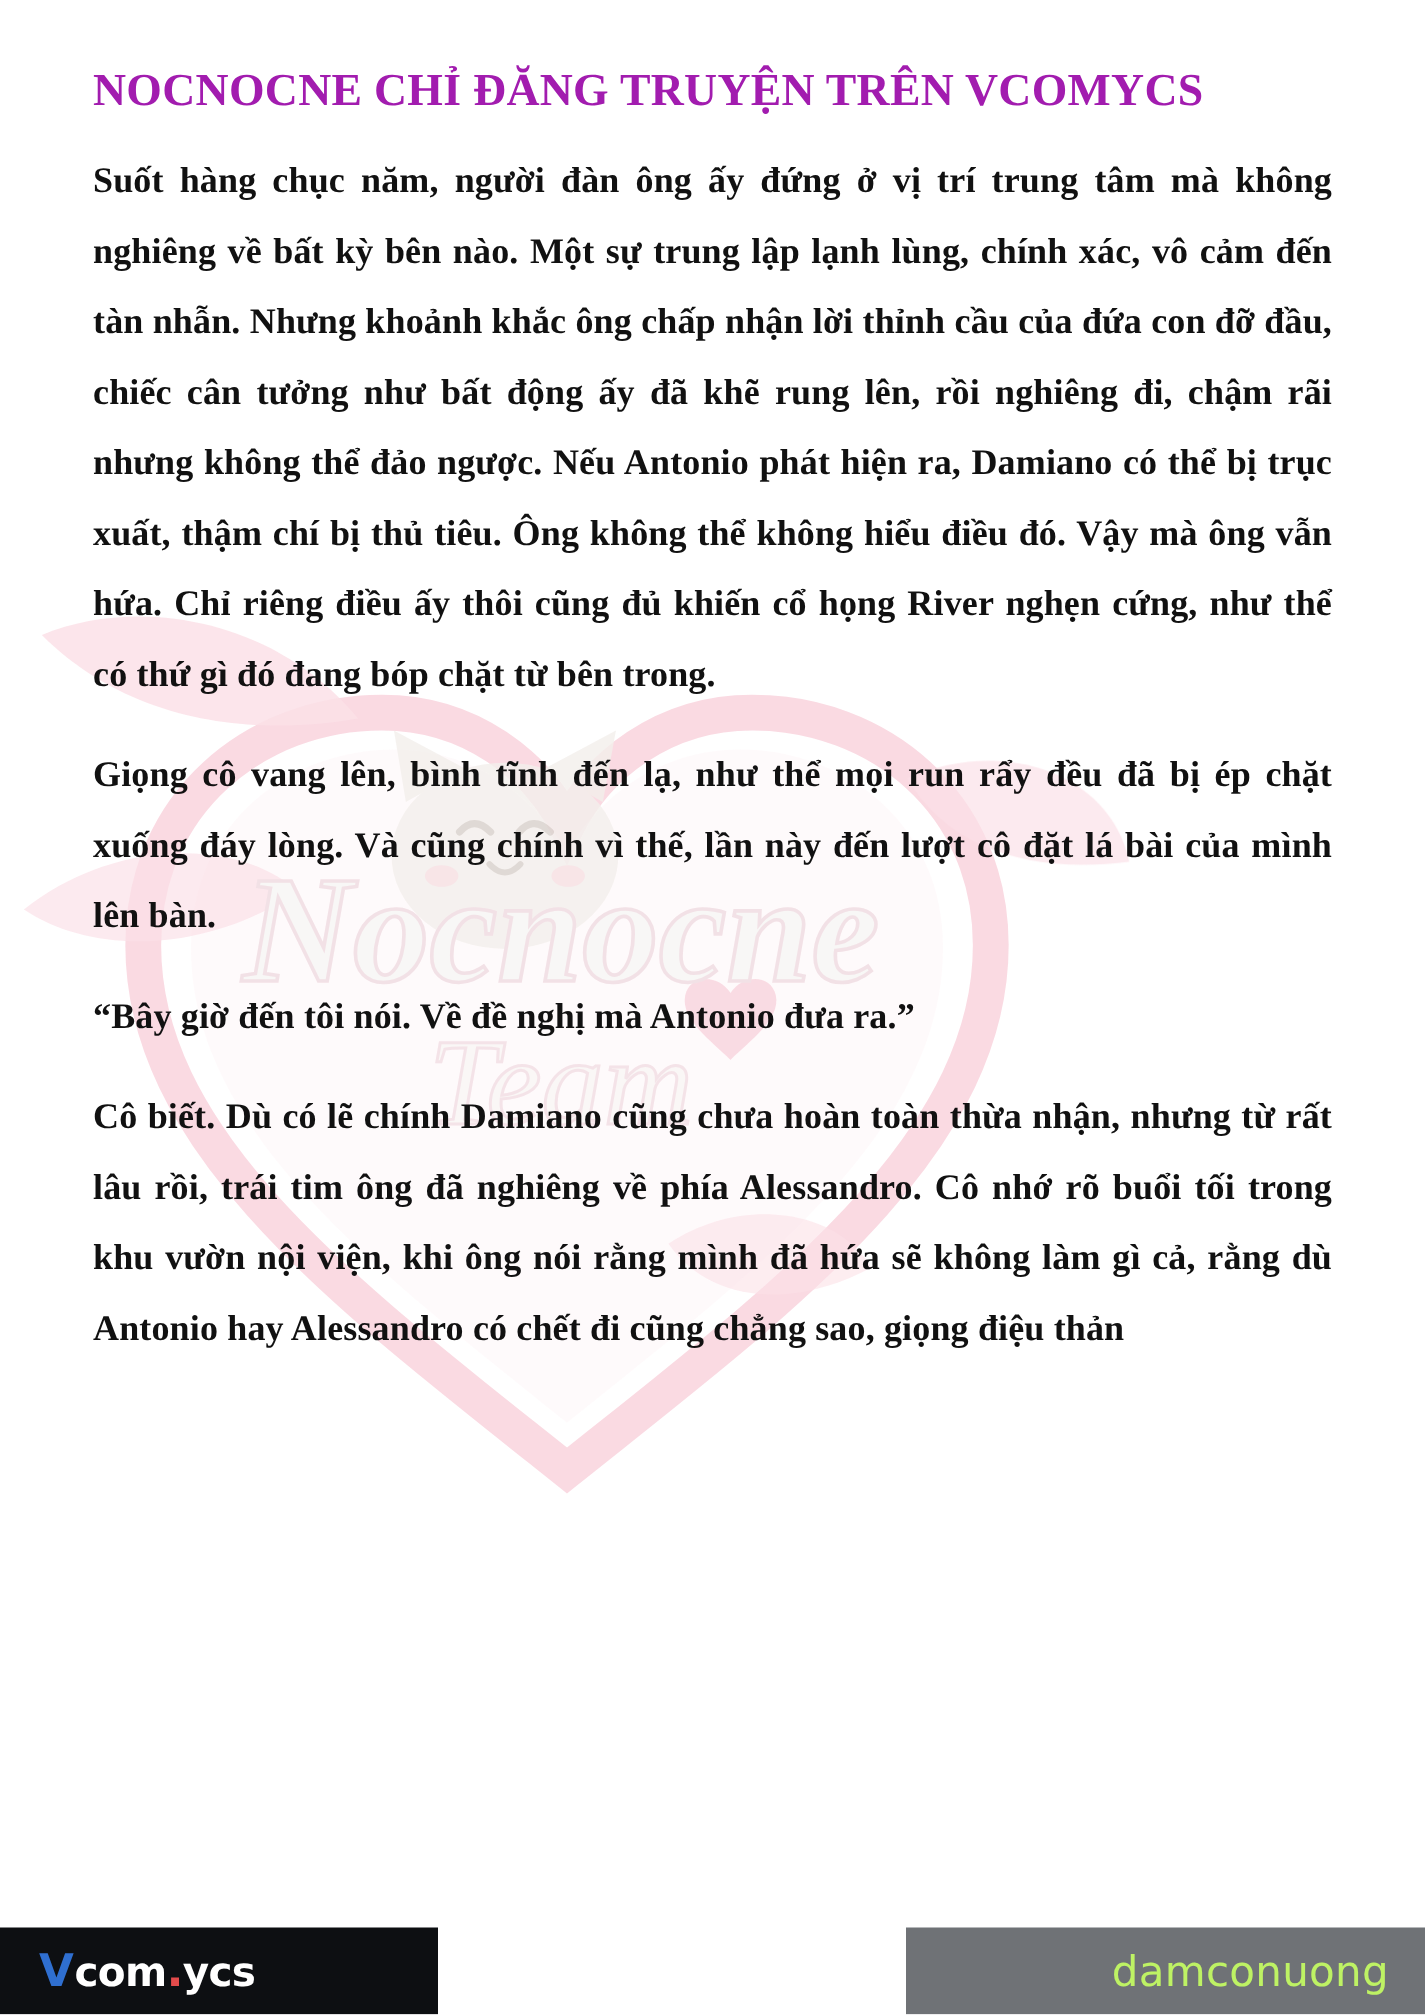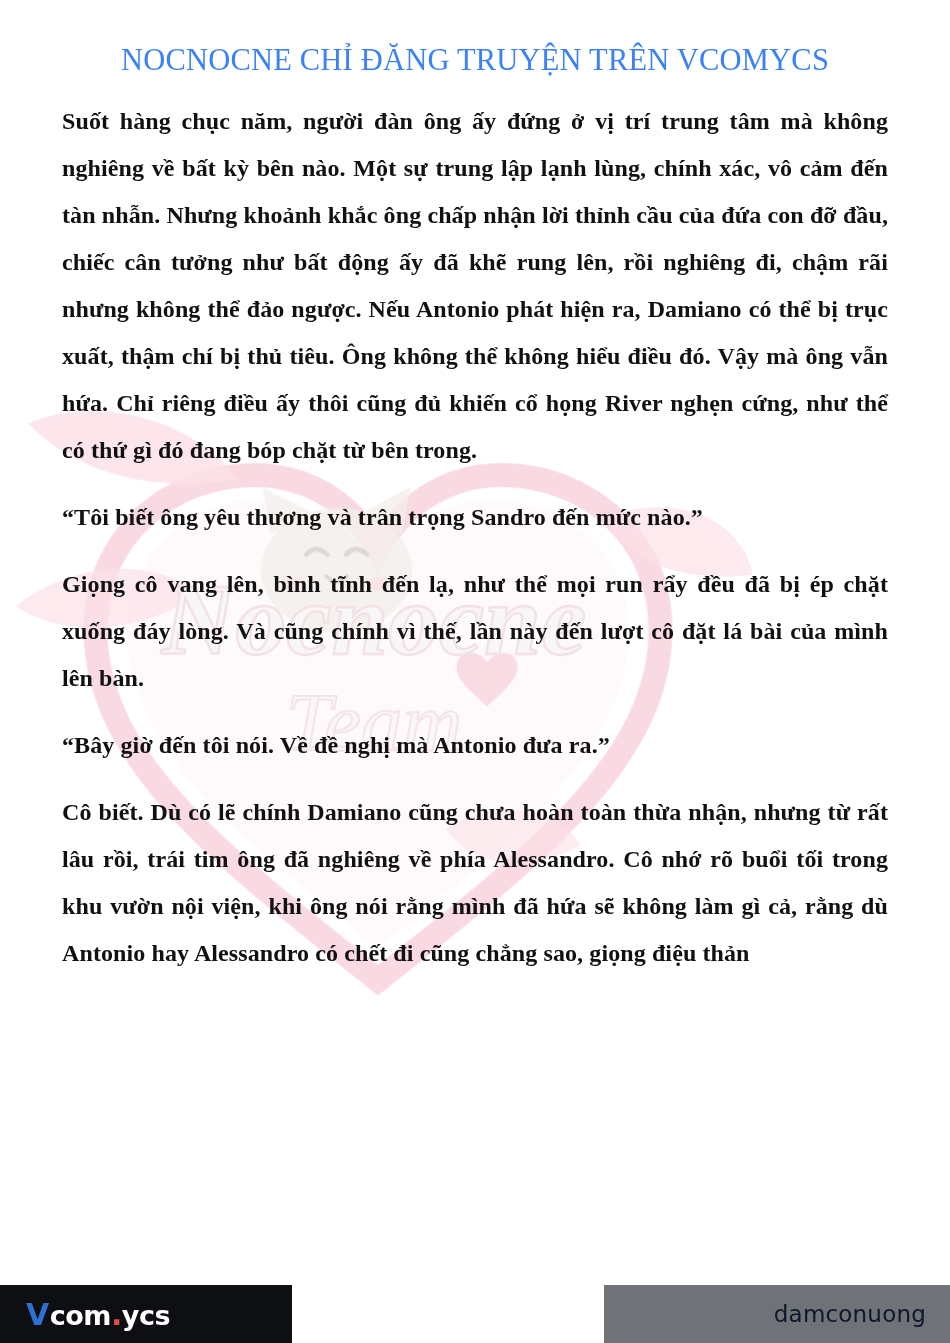--- a/index.html
+++ b/index.html
@@ -32,23 +32,23 @@
   .wm-svg { display: block; width: 100%; height: 100%; }
 
   
   .content {
     position: relative;
     z-index: 2;
     padding: 44px 62px 0 62px;
     box-sizing: border-box;
   }
   .banner {
-    text-align: center;
-    color: #3b82f6;
-    font-weight: normal;
+    text-align: left;
+    color: #a21caf;
+    font-weight: bold;
     font-size: 30.5px;
     letter-spacing: 0.2px;
     line-height: 1.1;
     margin: 0 0 20px 0;
     white-space: nowrap;
   }
   p.para {
     margin: 0 0 20px 0;
     font-size: 24px;
     line-height: 47px;
@@ -101,22 +101,22 @@
     background: #6f7276;
     z-index: 5;
     display: flex;
     align-items: center;
     justify-content: flex-end;
     padding-right: 24px;
     box-sizing: border-box;
   }
   .footer-right-text {
     font-family: "DejaVu Sans", sans-serif;
-    font-size: 23px;
-    color: #0f172a;
+    font-size: 28px;
+    color: #bef264;
     letter-spacing: 0.2px;
   }
   .footer-mid {
     position: absolute;
     left: 292px;
     right: 346px;
     bottom: 0;
     height: 58px;
     background: #ffffff;
     z-index: 4;
@@ -157,21 +157,20 @@
 
         <text x="470" y="540" text-anchor="middle" font-family="Liberation Serif, serif" font-style="italic" font-size="104" fill="#f6f1ef" stroke="#eccdd6" stroke-width="2.5">Team</text>
       </g>
     </svg>
   </div>
 
   <div class="content">
     <div class="banner">NOCNOCNE CHỈ ĐĂNG TRUYỆN TRÊN VCOMYCS</div>
 
     <p class="para">Suốt hàng chục năm, người đàn ông ấy đứng ở vị trí trung tâm mà không nghiêng về bất kỳ bên nào. Một sự trung lập lạnh lùng, chính xác, vô cảm đến tàn nhẫn. Nhưng khoảnh khắc ông chấp nhận lời thỉnh cầu của đứa con đỡ đầu, chiếc cân tưởng như bất động ấy đã khẽ rung lên, rồi nghiêng đi, chậm rãi nhưng không thể đảo ngược. Nếu Antonio phát hiện ra, Damiano có thể bị trục xuất, thậm chí bị thủ tiêu. Ông không thể không hiểu điều đó. Vậy mà ông vẫn hứa. Chỉ riêng điều ấy thôi cũng đủ khiến cổ họng River nghẹn cứng, như thể có thứ gì đó đang bóp chặt từ bên trong.</p>
-    <p class="para">“Tôi biết ông yêu thương và trân trọng Sandro đến mức nào.”</p>
     <p class="para">Giọng cô vang lên, bình tĩnh đến lạ, như thể mọi run rẩy đều đã bị ép chặt xuống đáy lòng. Và cũng chính vì thế, lần này đến lượt cô đặt lá bài của mình lên bàn.</p>
     <p class="para">“Bây giờ đến tôi nói. Về đề nghị mà Antonio đưa ra.”</p>
     <p class="para">Cô biết. Dù có lẽ chính Damiano cũng chưa hoàn toàn thừa nhận, nhưng từ rất lâu rồi, trái tim ông đã nghiêng về phía Alessandro. Cô nhớ rõ buổi tối trong khu vườn nội viện, khi ông nói rằng mình đã hứa sẽ không làm gì cả, rằng dù Antonio hay Alessandro có chết đi cũng chẳng sao, giọng điệu thản</p>
   </div>
 
   <div class="footer-mid"></div>
 
   <div class="footer-left">
     <div class="footer-logo">
       <span class="v">V</span>

